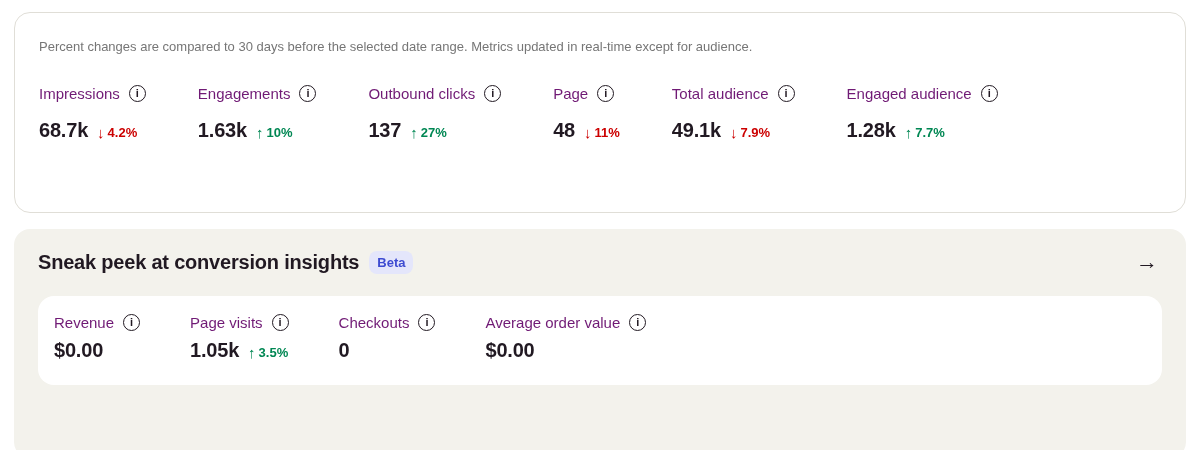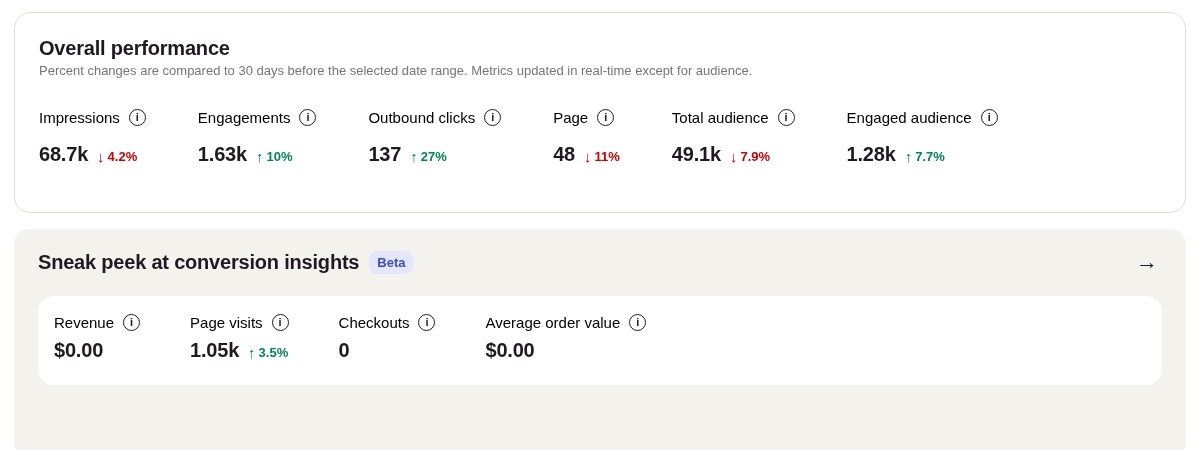--- a/index.html
+++ b/index.html
@@ -43,21 +43,21 @@
   .card-subtitle {
     margin-top: 3px;
     font-size: 13px;
     line-height: 16px;
     color: #767676;
   }
 
   .metrics-row { display: flex; gap: 52px; margin-top: 30px; }
 
   .metric-label-row { display: flex; align-items: center; gap: 9px; }
-  .metric-label { font-size: 15px; color: #000000; }
+  .metric-label { font-size: 15px; color: #701a75; }
 
   .info-icon {
     width: 17px; height: 17px;
     border: 1.5px solid #211922;
     border-radius: 50%;
     display: inline-flex;
     align-items: center;
     justify-content: center;
     font-size: 11px;
     font-weight: 600;
@@ -109,21 +109,20 @@
     height: 89px;
     padding: 18px 16px;
   }
   .inner-card .metrics-row { margin-top: 0; gap: 50px; text-align: right; }
   .inner-card .metric-value-row { margin-top: 8px; }
 </style>
 </head>
 <body>
 
 <section class="card" id="overall-card">
-  <h2 class="card-title">Overall performance</h2>
   <div class="card-subtitle">Percent changes are compared to 30 days before the selected date range. Metrics updated in real-time except for audience.</div>
 
   <div class="metrics-row">
 
     <div class="metric">
       <div class="metric-label-row">
         <span class="metric-label">Impressions</span>
         <span class="info-icon">i</span>
       </div>
       <div class="metric-value-row">

